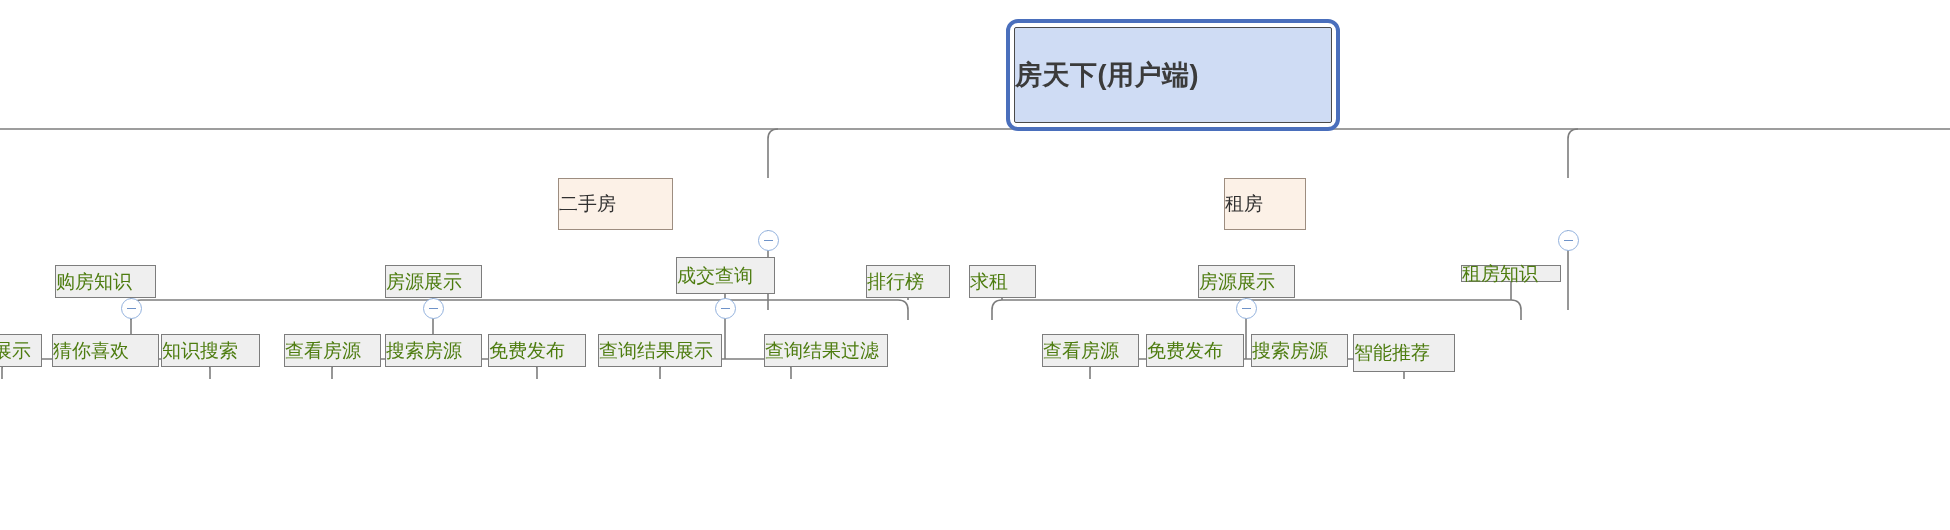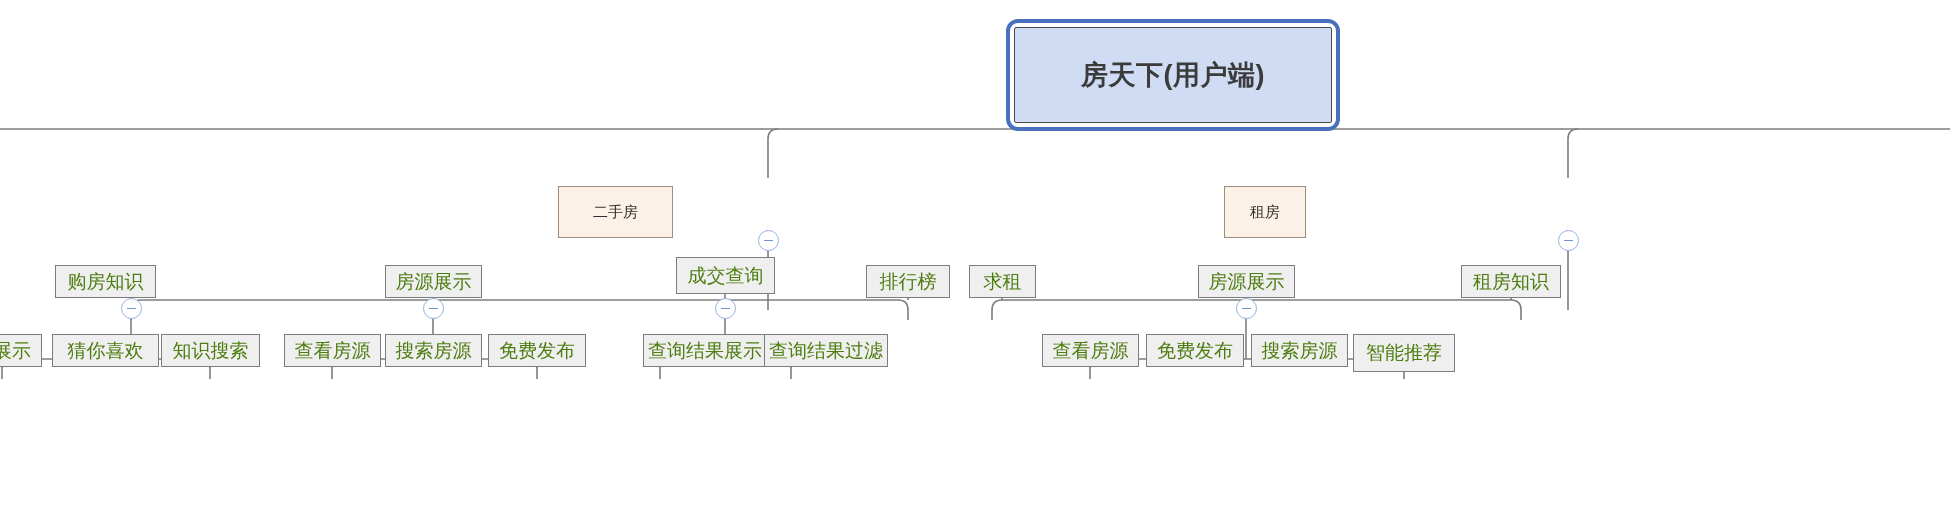--- a/index.html
+++ b/index.html
@@ -25,21 +25,20 @@
     width: 1950px;
     height: 530px;
     pointer-events: none;
   }
 
   .node {
     position: absolute;
     box-sizing: border-box;
     display: flex;
     align-items: center;
-    justify-content: center;
     text-align: center;
     white-space: nowrap;
     color: #2b2b2b;
   }
 
   
   .node.root {
     background: #cfdcf4;
     border: 2px solid #3a3a3a;
     border-radius: 3px;
@@ -54,23 +53,22 @@
     border: 4px solid #4a6fbc;
     border-radius: 12px;
     background: #ffffff;
     box-sizing: border-box;
   }
 
   
   .node.l2 {
     background: #fcf1e7;
     border: 1.6px solid #9d8d80;
-    font-size: 15px;
+    font-size: 19px;
     color: #303030;
-    margin-top: 8px;
   }
 
   
   .node.l3, .node.l4 {
     background: #efefef;
     border: 1.6px solid #7d7d7d;
     font-size: 19px;
     color: #4d7c0f;
   }
 
@@ -194,21 +192,21 @@
 
   <div class="node l3" style="left:969px; top:265px; width:67px; height:33px;">
     <span>求租</span>
   </div>
 
   <div class="node l3" style="left:1198px; top:265px; width:97px; height:33px;">
     <span>房源展示</span>
   </div>
   <div class="collapse" style="left:1236px; top:298px;"></div>
 
-  <div class="node l3" style="left:1461px; top:265px; width:100px; height:33px;">
+  <div class="node l3" style="left:1461px; top:265px; width:100px; height:17px;">
     <span>租房知识</span>
   </div>
 
   <div class="node l4" style="left:-38px; top:334px; width:80px; height:33px; justify-content:flex-end; padding-right:10px;">
     <span>展示</span>
   </div>
 
   <div class="node l4" style="left:52px; top:334px; width:107px; height:33px;">
     <span>猜你喜欢</span>
   </div>
@@ -222,21 +220,21 @@
   </div>
 
   <div class="node l4" style="left:385px; top:334px; width:97px; height:33px;">
     <span>搜索房源</span>
   </div>
 
   <div class="node l4" style="left:488px; top:334px; width:98px; height:33px;">
     <span>免费发布</span>
   </div>
 
-  <div class="node l4" style="left:598px; top:334px; width:124px; height:33px;margin-left:45px;">
+  <div class="node l4" style="left:598px; top:334px; width:124px; height:33px;">
     <span>查询结果展示</span>
   </div>
 
   <div class="node l4" style="left:729px; top:334px; width:124px; height:33px;margin-left:35px;">
     <span>查询结果过滤</span>
   </div>
 
   <div class="node l4" style="left:1042px; top:334px; width:97px; height:33px;">
     <span>查看房源</span>
   </div>

